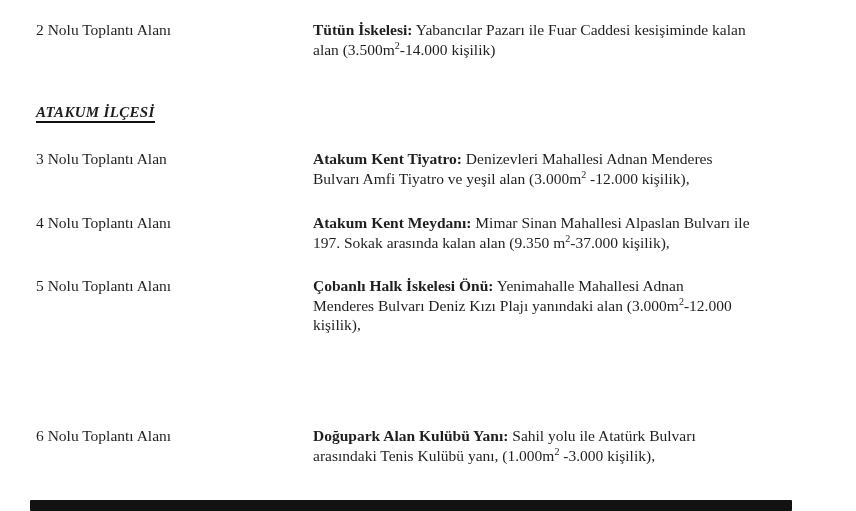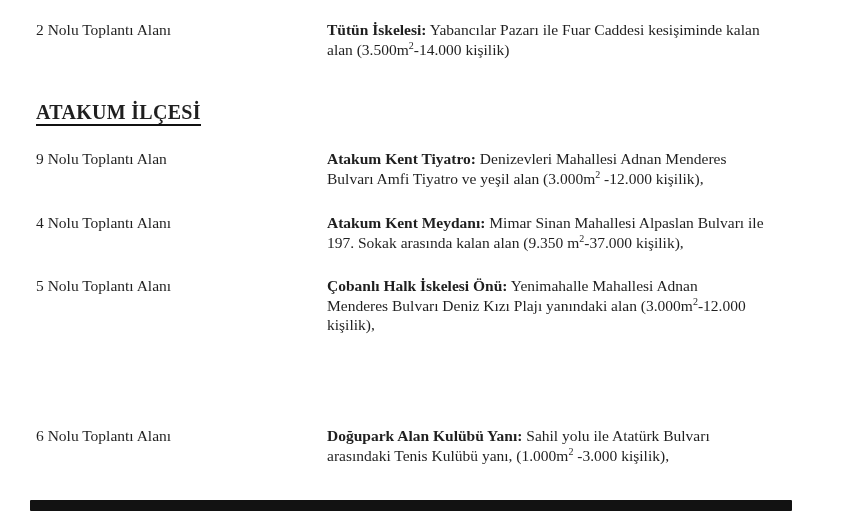--- a/index.html
+++ b/index.html
@@ -21,35 +21,36 @@
     position: absolute;
     left: 36px;
     top: 0;
     width: 260px;
     font-size: 15.5px;
     line-height: 19.5px;
     white-space: nowrap;
   }
   .row-content {
     position: absolute;
-    left: 327px;
+    left: 313px;
     top: 0;
     width: 522px;
     font-size: 15.5px;
     line-height: 19.5px;
     white-space: pre-line;
   }
   .entry-title { font-weight: bold; }
   .section-heading {
     position: absolute;
     left: 36px;
-    font-size: 20px;
+    font-size: 15px;
     font-weight: bold;
     letter-spacing: 0.3px;
     line-height: 18px;
+    font-style: italic;
   }
   .section-heading span {
     border-bottom: 2px solid #111111;
     padding-bottom: 1px;
   }
   sup {
     font-size: 10px;
     line-height: 0;
     vertical-align: super;
   }
@@ -70,21 +71,21 @@
 
   <div class="row" style="top:20px">
     <div class="row-label">2 Nolu Toplantı Alanı</div>
     <div class="row-content"><span class="entry-title">Tütün İskelesi:</span><span> Yabancılar Pazarı ile Fuar Caddesi kesişiminde kalan
 alan (3.500m<sup>2</sup>-14.000 kişilik)</span></div>
   </div>
 
   <div class="section-heading" style="top:103px"><span>ATAKUM İLÇESİ</span></div>
 
   <div class="row" style="top:149px">
-    <div class="row-label">9 Nolu Toplantı Alan</div>
+    <div class="row-label">3 Nolu Toplantı Alan</div>
     <div class="row-content"><span class="entry-title">Atakum Kent Tiyatro:</span><span> Denizevleri Mahallesi Adnan Menderes
 Bulvarı Amfi Tiyatro ve yeşil alan (3.000m<sup>2</sup> -12.000 kişilik),</span></div>
   </div>
 
   <div class="row" style="top:213px">
     <div class="row-label">4 Nolu Toplantı Alanı</div>
     <div class="row-content"><span class="entry-title">Atakum Kent Meydanı:</span><span> Mimar Sinan Mahallesi Alpaslan Bulvarı ile
 197. Sokak arasında kalan alan (9.350 m<sup>2</sup>-37.000 kişilik),</span></div>
   </div>
 

